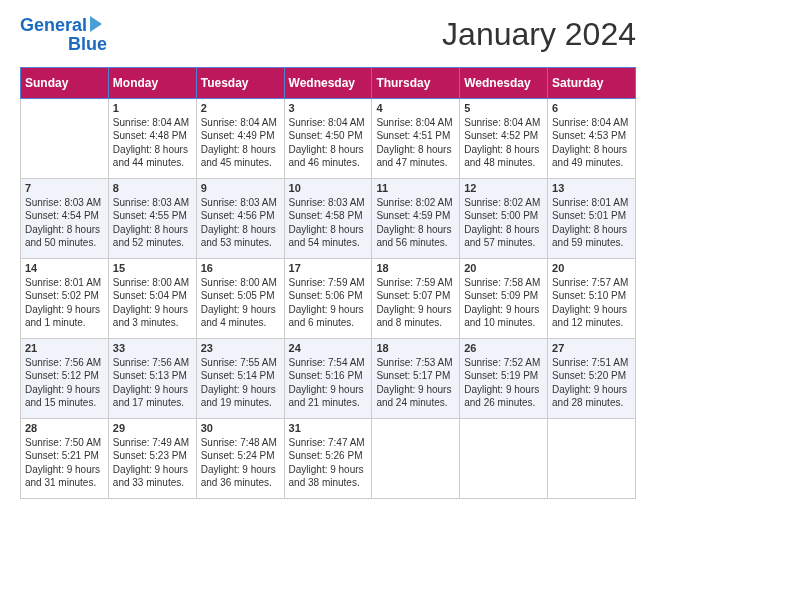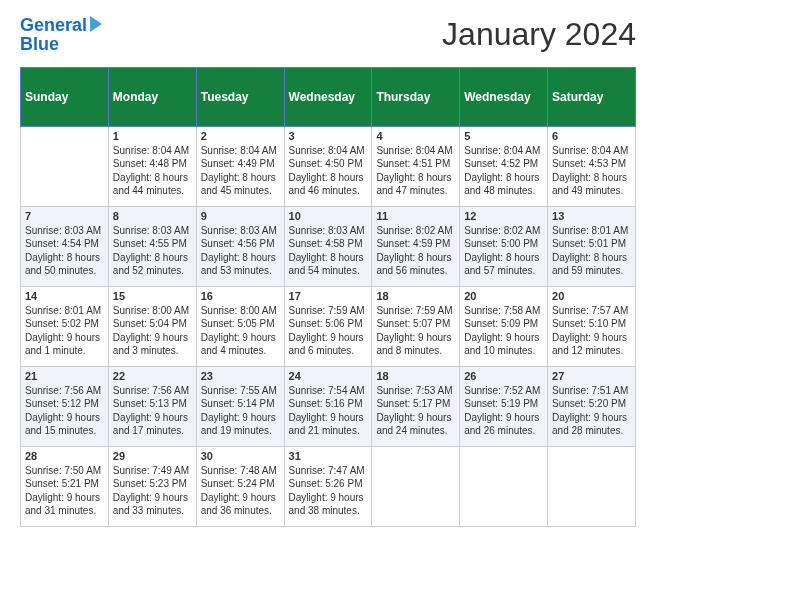--- a/index.html
+++ b/index.html
@@ -55,23 +55,23 @@
     .location {
       font-size: 16px;
       color: #555;
     }
     table {
       width: 100%;
       border-collapse: collapse;
       table-layout: fixed;
     }
     thead tr th {
-      background-color: #15803d;
+      background-color: #be185d;
       color: #fff;
-      padding: 22px 4px;
+      padding: 8px 4px;
       font-size: 12px;
       font-weight: bold;
       text-align: left;
       border: 1px solid #5080cf;
     }
     tbody tr td {
       border: 1px solid #ccc;
       vertical-align: top;
       padding: 3px 4px;
       font-size: 10px;
@@ -102,21 +102,21 @@
 <div class="page">
   <div class="header">
     <div class="logo">
       <div>
         <div style="display:flex;align-items:center;">
           <span class="logo-text">
             <span>General</span>
           </span>
           <div class="logo-arrow"></div>
         </div>
-        <div style="font-size:18px;font-weight:bold;color:#1a6bbf;margin-top:-2px;">Blue</div>
+        <div style="font-size:18px;font-weight:bold;color:#1a6bbf;margin-top:-2px;margin-left:48px;">Blue</div>
       </div>
     </div>
     <div class="title-block">
       <div class="month-title">January 2024</div>
     </div>
   </div>
 
   <table>
     <thead>
       <tr>
@@ -216,21 +216,21 @@
             <span class="day-number">20</span>
             <div class="day-info">Sunrise: 7:57 AM<br>Sunset: 5:10 PM<br>Daylight: 9 hours and 12 minutes.</div>
           </td>
         </tr>
         <tr>
           <td>
             <span class="day-number">21</span>
             <div class="day-info">Sunrise: 7:56 AM<br>Sunset: 5:12 PM<br>Daylight: 9 hours and 15 minutes.</div>
           </td>
           <td>
-            <span class="day-number">22</span>
+            <span class="day-number">33</span>
             <div class="day-info">Sunrise: 7:56 AM<br>Sunset: 5:13 PM<br>Daylight: 9 hours and 17 minutes.</div>
           </td>
           <td>
             <span class="day-number">23</span>
             <div class="day-info">Sunrise: 7:55 AM<br>Sunset: 5:14 PM<br>Daylight: 9 hours and 19 minutes.</div>
           </td>
           <td>
             <span class="day-number">24</span>
             <div class="day-info">Sunrise: 7:54 AM<br>Sunset: 5:16 PM<br>Daylight: 9 hours and 21 minutes.</div>
           </td>

